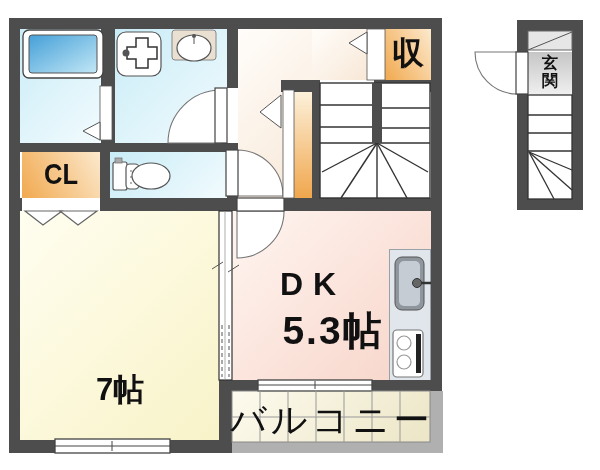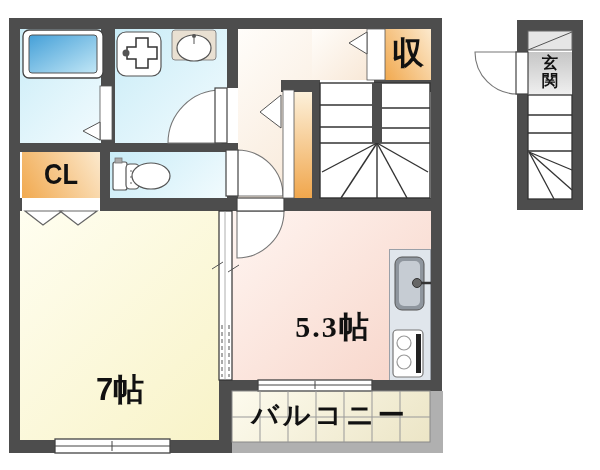--- a/index.html
+++ b/index.html
@@ -209,20 +209,21 @@
     <g>
       <rect x="22" y="198" width="78" height="13" fill="#fff"></rect>
       <polygon points="25,211 62,211 43,225" fill="#fff" stroke="#666" stroke-width="1.2"></polygon>
       <polygon points="60,211 97,211 78,225" fill="#fff" stroke="#666" stroke-width="1.2"></polygon>
     </g>
   </svg>
 
   <div class="lbl" style="left:26px;top:158px;width:70px;font-size:30px;transform:scaleX(0.85);">CL</div>
   <div class="lbl" style="left:385px;top:37px;width:46px;font-size:32px;">収</div>
   <div class="lbl" style="left:30px;top:343px;width:180px;font-size:31px;font-weight:600;margin-top:31px;">7帖</div>
-  <div class="lbl" style="left:243px;top:311px;width:180px;font-size:30px;font-weight:600;letter-spacing:2px;font-family:Liberation Serif, serif;">5.3帖</div>
-  <div class="lbl" style="left:230px;top:401px;width:200px;font-size:27px;font-weight:700;letter-spacing:4px;">バルコニー</div>
+  <div class="lbl" style="left:243px;top:268px;width:140px;font-size:32px;font-weight:600;letter-spacing:10px;">DK</div>
+  <div class="lbl" style="left:243px;top:311px;width:180px;font-size:39px;font-weight:600;letter-spacing:2px;">5.3帖</div>
+  <div class="lbl" style="left:230px;top:401px;width:200px;font-size:36px;font-weight:400;letter-spacing:4px;">バルコニー</div>
   <div class="lbl" style="left:528px;top:54px;width:44px;font-size:16px;font-weight:600;line-height:1.15;">
     <div>玄</div>
     <div>関</div>
   </div>
 
 </div>
 
 </body></html>

